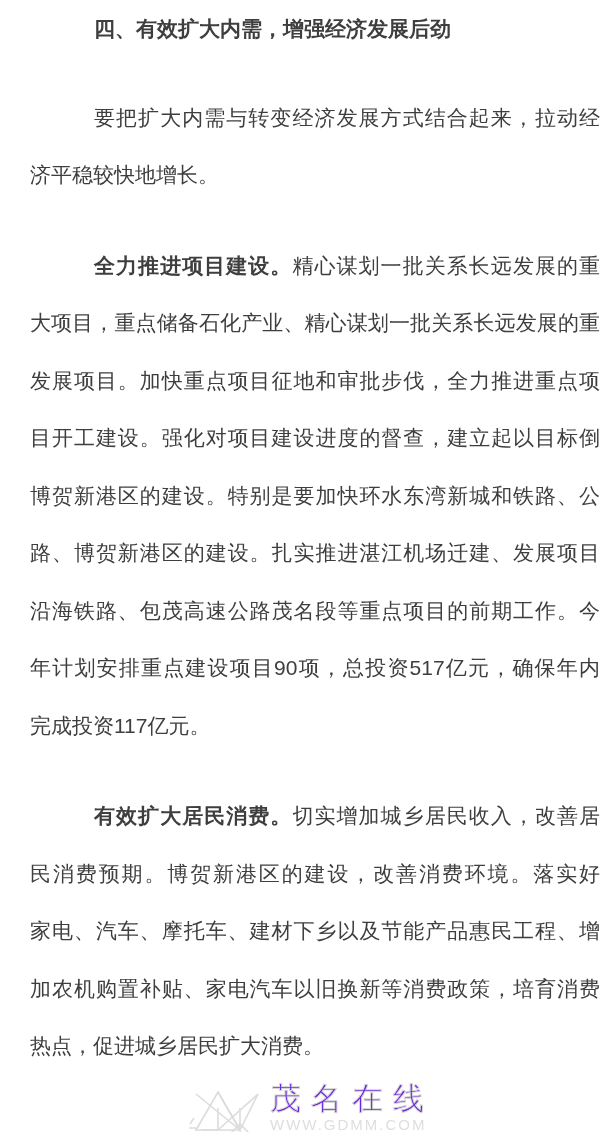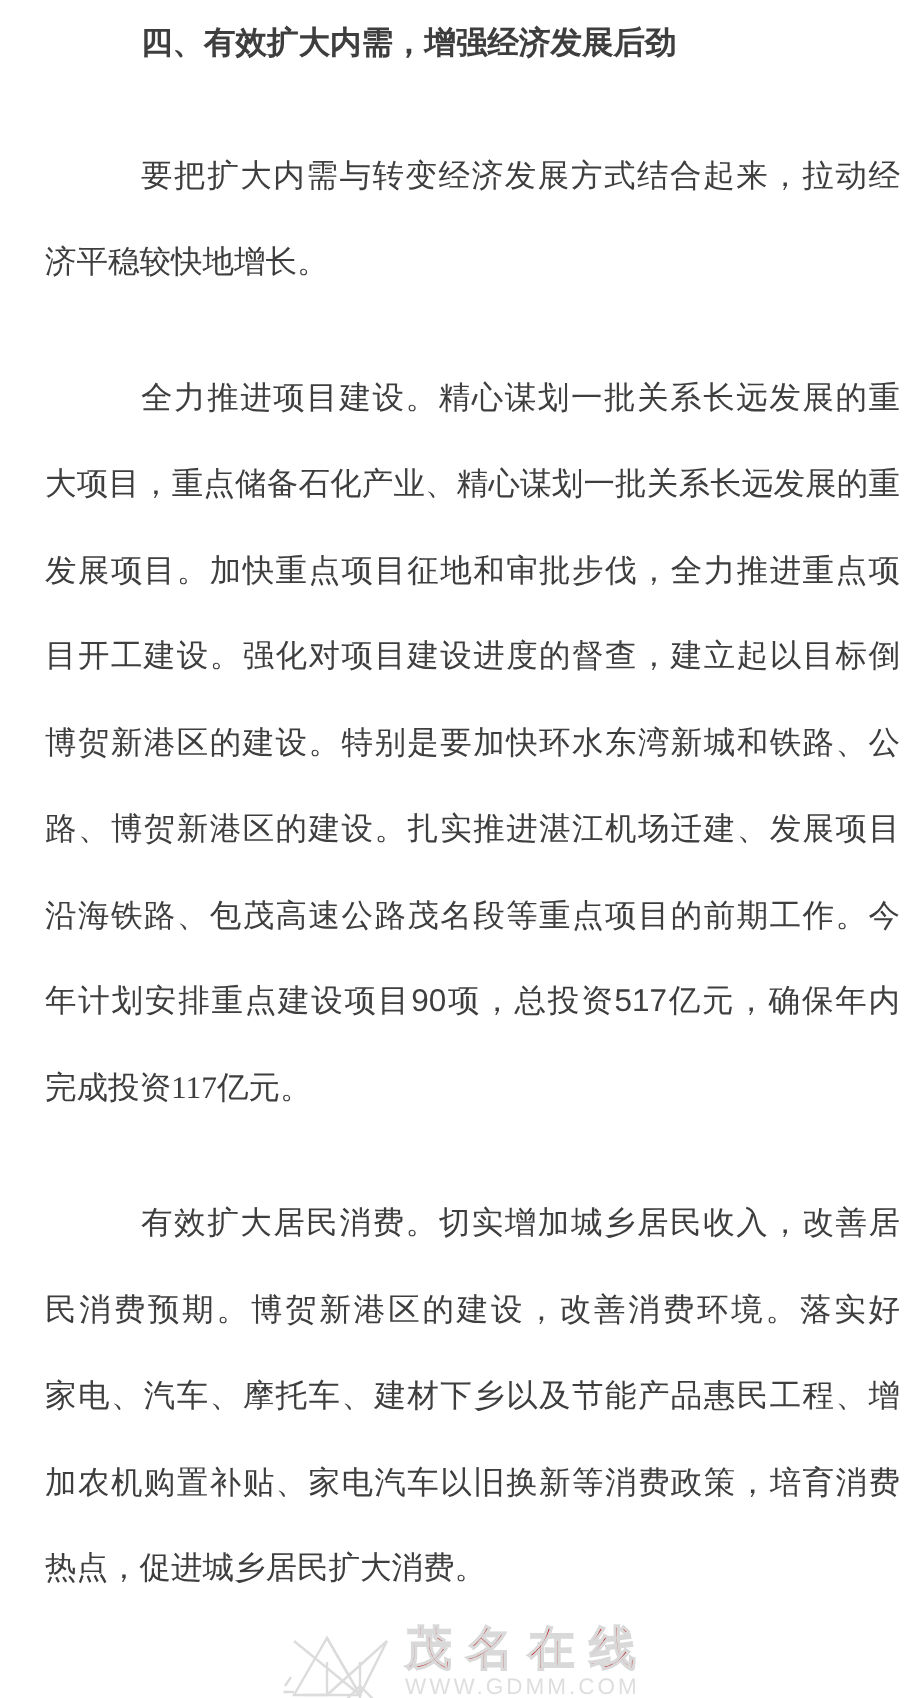--- a/index.html
+++ b/index.html
@@ -38,40 +38,40 @@
     font-size:21px;
     line-height:57.5px;
     height:57.5px;
     text-align:justify;
     text-align-last:justify;
     text-justify:inter-character;
     overflow:hidden;
     color:var(--ink);
   }
   .line.first{text-indent:64px;}
-  .line.last{text-align-last:left;font-family:Liberation Serif, serif;}
-  .line b{font-weight:400;}
+  .line.last{text-align-last:left;}
+  .line b{font-weight:700;}
   
   .watermark{
     position:absolute;
     left:188px;
     top:1084px;
     display:flex;
     align-items:flex-start;
     gap:10px;
     pointer-events:none;
   }
   .wm-logo{display:block;margin-top:2px;}
   .wm-text{display:flex;flex-direction:column;align-items:flex-start;}
   .wm-brand{
     font-size:31px;
-    font-weight:700;
+    font-weight:400;
     letter-spacing:10px;
     line-height:30px;
-    color:#b91c1c;
+    color:#6d28d9;
     -webkit-text-stroke:1px #d9d9d9;
     white-space:nowrap;
   }
   .wm-url{
     margin-top:3px;
     font-size:15px;
     letter-spacing:2px;
     line-height:15px;
     color:#dedede;
     white-space:nowrap;

